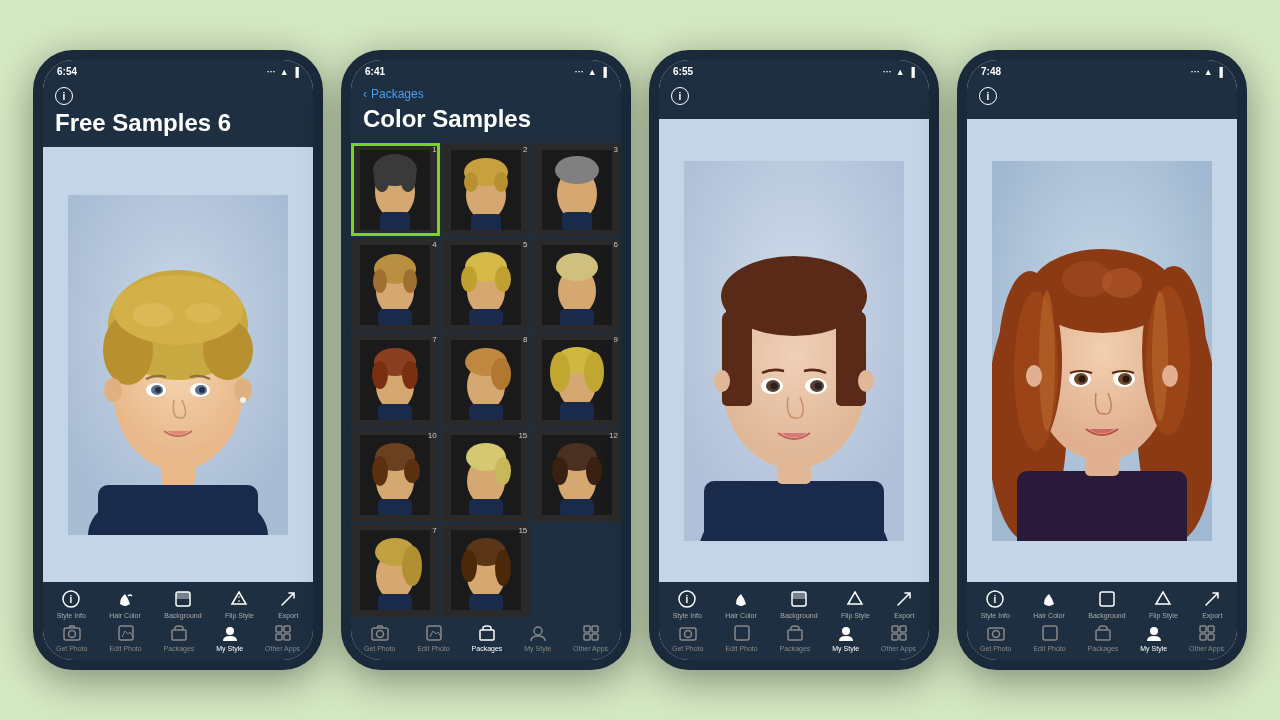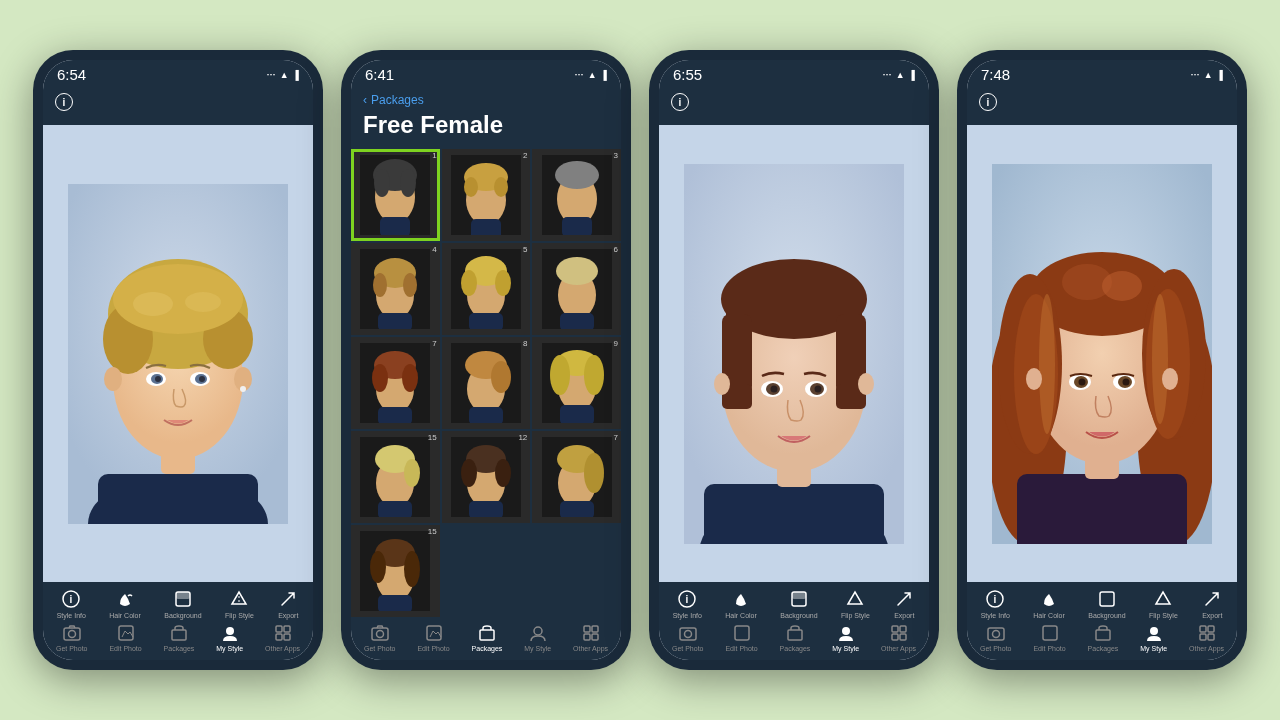--- a/index.html
+++ b/index.html
@@ -50,22 +50,22 @@
       color: white;
       display: flex;
       justify-content: space-between;
       align-items: center;
       padding: 6px 14px 4px;
       font-size: 11px;
       font-weight: 600;
     }
 
     .status-bar .time {
-      font-size: 15px;
-      font-weight: 400;
+      font-size: 10px;
+      font-weight: 700;
     }
 
     .status-icons {
       display: flex;
       gap: 4px;
       align-items: center;
       font-size: 9px;
     }
 
     
@@ -243,20 +243,21 @@
         <div class="status-icons">
           <span>··· </span>
           <span>▲</span>
           <span>▐</span>
         </div>
       </div>
       <div class="app-header">
         <div class="header-top">
           <div class="info-icon">i</div>
         </div>
+        <div class="page-title">Free Samples 6</div>
       </div>
       <div class="main-content">
         <div class="photo-display">
 
           <svg viewBox="0 0 220 340" width="220" height="340">
 
             <defs>
               <radialGradient id="bg1" cx="50%" cy="40%" r="60%">
                 <stop offset="0%" stop-color="#ccd8e8"></stop>
                 <stop offset="100%" stop-color="#a8bcd4"></stop>
@@ -414,21 +415,21 @@
           <span>··· </span>
           <span>▲</span>
           <span>▐</span>
         </div>
       </div>
       <div class="app-header">
         <div class="header-top">
           <span class="back-arrow">‹</span>
           <span class="back-label">Packages</span>
         </div>
-        <div class="page-title">Free Female</div>
+        <div class="page-title">Color Samples</div>
       </div>
       <div class="main-content">
         <div class="hair-grid">
 
           <div class="hair-cell selected">
             <span class="cell-number">1</span>
             <svg viewBox="0 0 70 80" width="70" height="80">
               <rect width="70" height="80" fill="#1a1a1a"></rect>
               <ellipse cx="35" cy="42" rx="20" ry="26" fill="#d4a870"></ellipse>
               <ellipse cx="35" cy="20" rx="22" ry="16" fill="#3a3a3a"></ellipse>
@@ -516,20 +517,31 @@
             <svg viewBox="0 0 70 80" width="70" height="80">
               <rect width="70" height="80" fill="#1a1a1a"></rect>
               <ellipse cx="35" cy="44" rx="19" ry="24" fill="#d4a870"></ellipse>
               <ellipse cx="35" cy="20" rx="21" ry="13" fill="#d0b840"></ellipse>
               <ellipse cx="52" cy="32" rx="10" ry="20" fill="#c0a830"></ellipse>
               <ellipse cx="18" cy="32" rx="10" ry="20" fill="#c0a830"></ellipse>
               <rect x="18" y="62" width="34" height="20" rx="5" fill="#1a2a4a"></rect>
             </svg>
           </div>
 
+          <div class="hair-cell">
+            <span class="cell-number">10</span>
+            <svg viewBox="0 0 70 80" width="70" height="80">
+              <rect width="70" height="80" fill="#1a1a1a"></rect>
+              <ellipse cx="35" cy="46" rx="19" ry="24" fill="#d4a870"></ellipse>
+              <ellipse cx="35" cy="22" rx="20" ry="14" fill="#6a4020"></ellipse>
+              <ellipse cx="20" cy="36" rx="8" ry="15" fill="#5a3010"></ellipse>
+              <ellipse cx="52" cy="36" rx="8" ry="12" fill="#5a3010"></ellipse>
+              <rect x="18" y="64" width="34" height="18" rx="5" fill="#1a2a4a"></rect>
+            </svg>
+          </div>
           <div class="hair-cell">
             <span class="cell-number">15</span>
             <svg viewBox="0 0 70 80" width="70" height="80">
               <rect width="70" height="80" fill="#1a1a1a"></rect>
               <ellipse cx="35" cy="46" rx="19" ry="24" fill="#d4a870"></ellipse>
               <ellipse cx="35" cy="22" rx="20" ry="14" fill="#d4c870"></ellipse>
               <ellipse cx="52" cy="36" rx="8" ry="14" fill="#c8b858"></ellipse>
               <rect x="18" y="64" width="34" height="18" rx="5" fill="#1a2a4a"></rect>
             </svg>
           </div>

